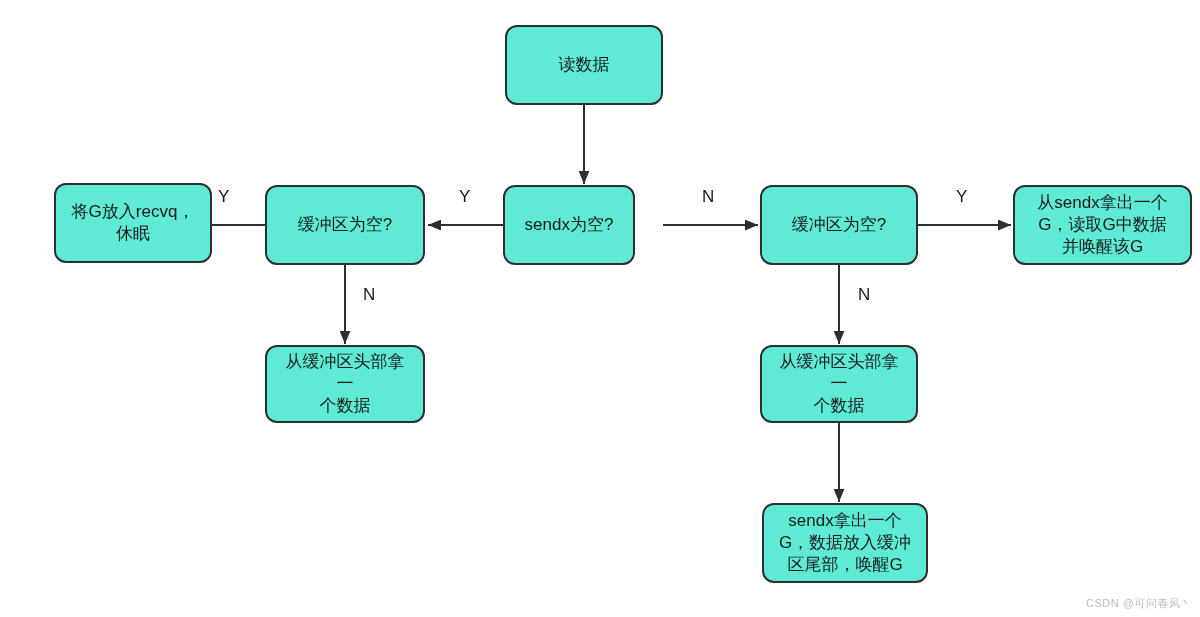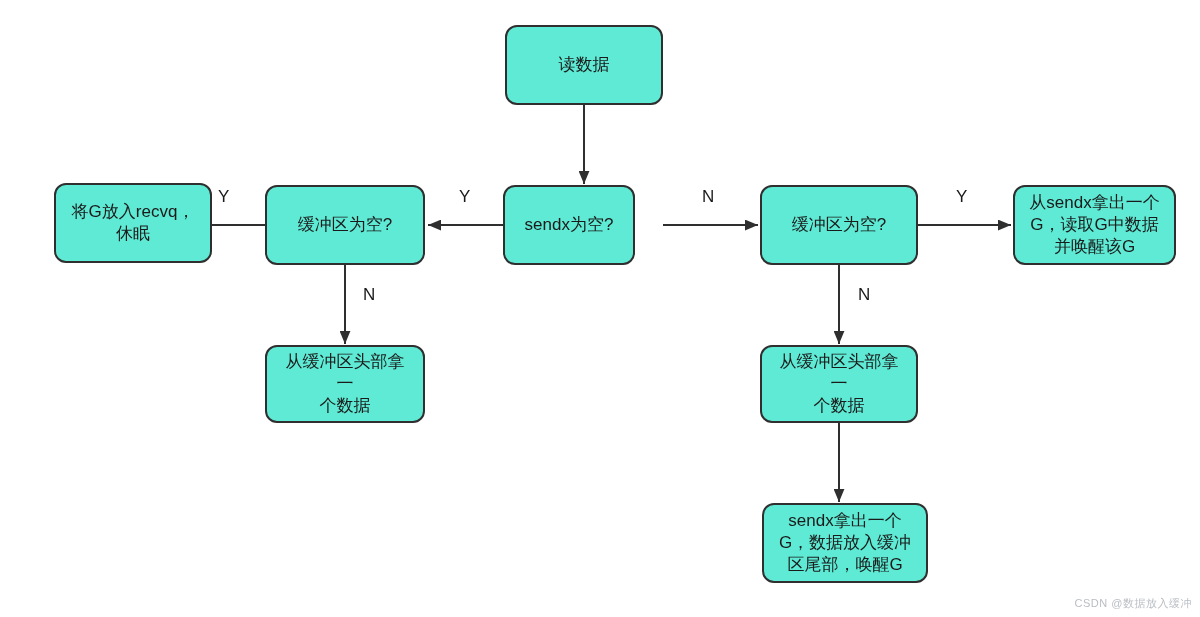--- a/index.html
+++ b/index.html
@@ -43,21 +43,21 @@
     letter-spacing: 0.5px;
     color: var(--watermark, #b9bdc3);
   }
   
   .n-read   { left: 505px;  top: 25px;  width: 158px; height: 80px; }
   .n-sendx  { left: 503px;  top: 185px; width: 132px; height: 80px; }
   .n-bufL   { left: 265px;  top: 185px; width: 160px; height: 80px; }
   .n-recvq  { left: 26px;   top: 183px; width: 158px; height: 80px; margin-left: 28px; }
   .n-headL  { left: 265px;  top: 345px; width: 160px; height: 78px; }
   .n-bufR   { left: 760px;  top: 185px; width: 158px; height: 80px; }
-  .n-sendxG { left: 1013px; top: 185px; width: 163px; height: 80px; }
+  .n-sendxG { left: 1013px; top: 185px; width: 179px; height: 80px; }
   .n-headR  { left: 760px;  top: 345px; width: 158px; height: 78px; }
   .n-tail   { left: 762px;  top: 503px; width: 166px; height: 80px; }
   
   .el-y-outer-left  { left: 218px; top: 187px; }
   .el-y-inner-left  { left: 459px; top: 187px; }
   .el-n-inner-right { left: 702px; top: 187px; }
   .el-y-outer-right { left: 956px; top: 187px; }
   .el-n-below-left  { left: 363px; top: 285px; }
   .el-n-below-right { left: 858px; top: 285px; }
 </style>
@@ -99,14 +99,14 @@
 G，数据放入缓冲
 区尾部，唤醒G</div>
 
   <span class="elabel el-y-inner-left">Y</span>
   <span class="elabel el-y-outer-left">Y</span>
   <span class="elabel el-n-below-left">N</span>
   <span class="elabel el-n-inner-right">N</span>
   <span class="elabel el-y-outer-right">Y</span>
   <span class="elabel el-n-below-right">N</span>
 
-  <div class="watermark">CSDN @数据放入缓冲</div>
+  <div class="watermark">CSDN @可问春风丶</div>
 </div>
 
 </body></html>

